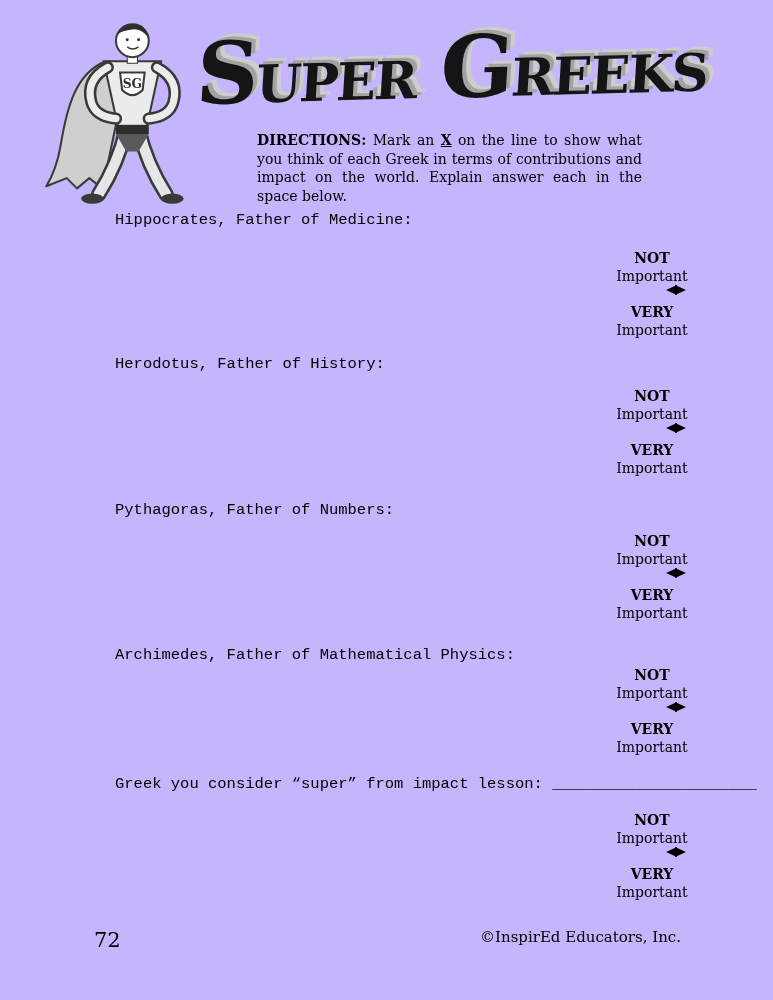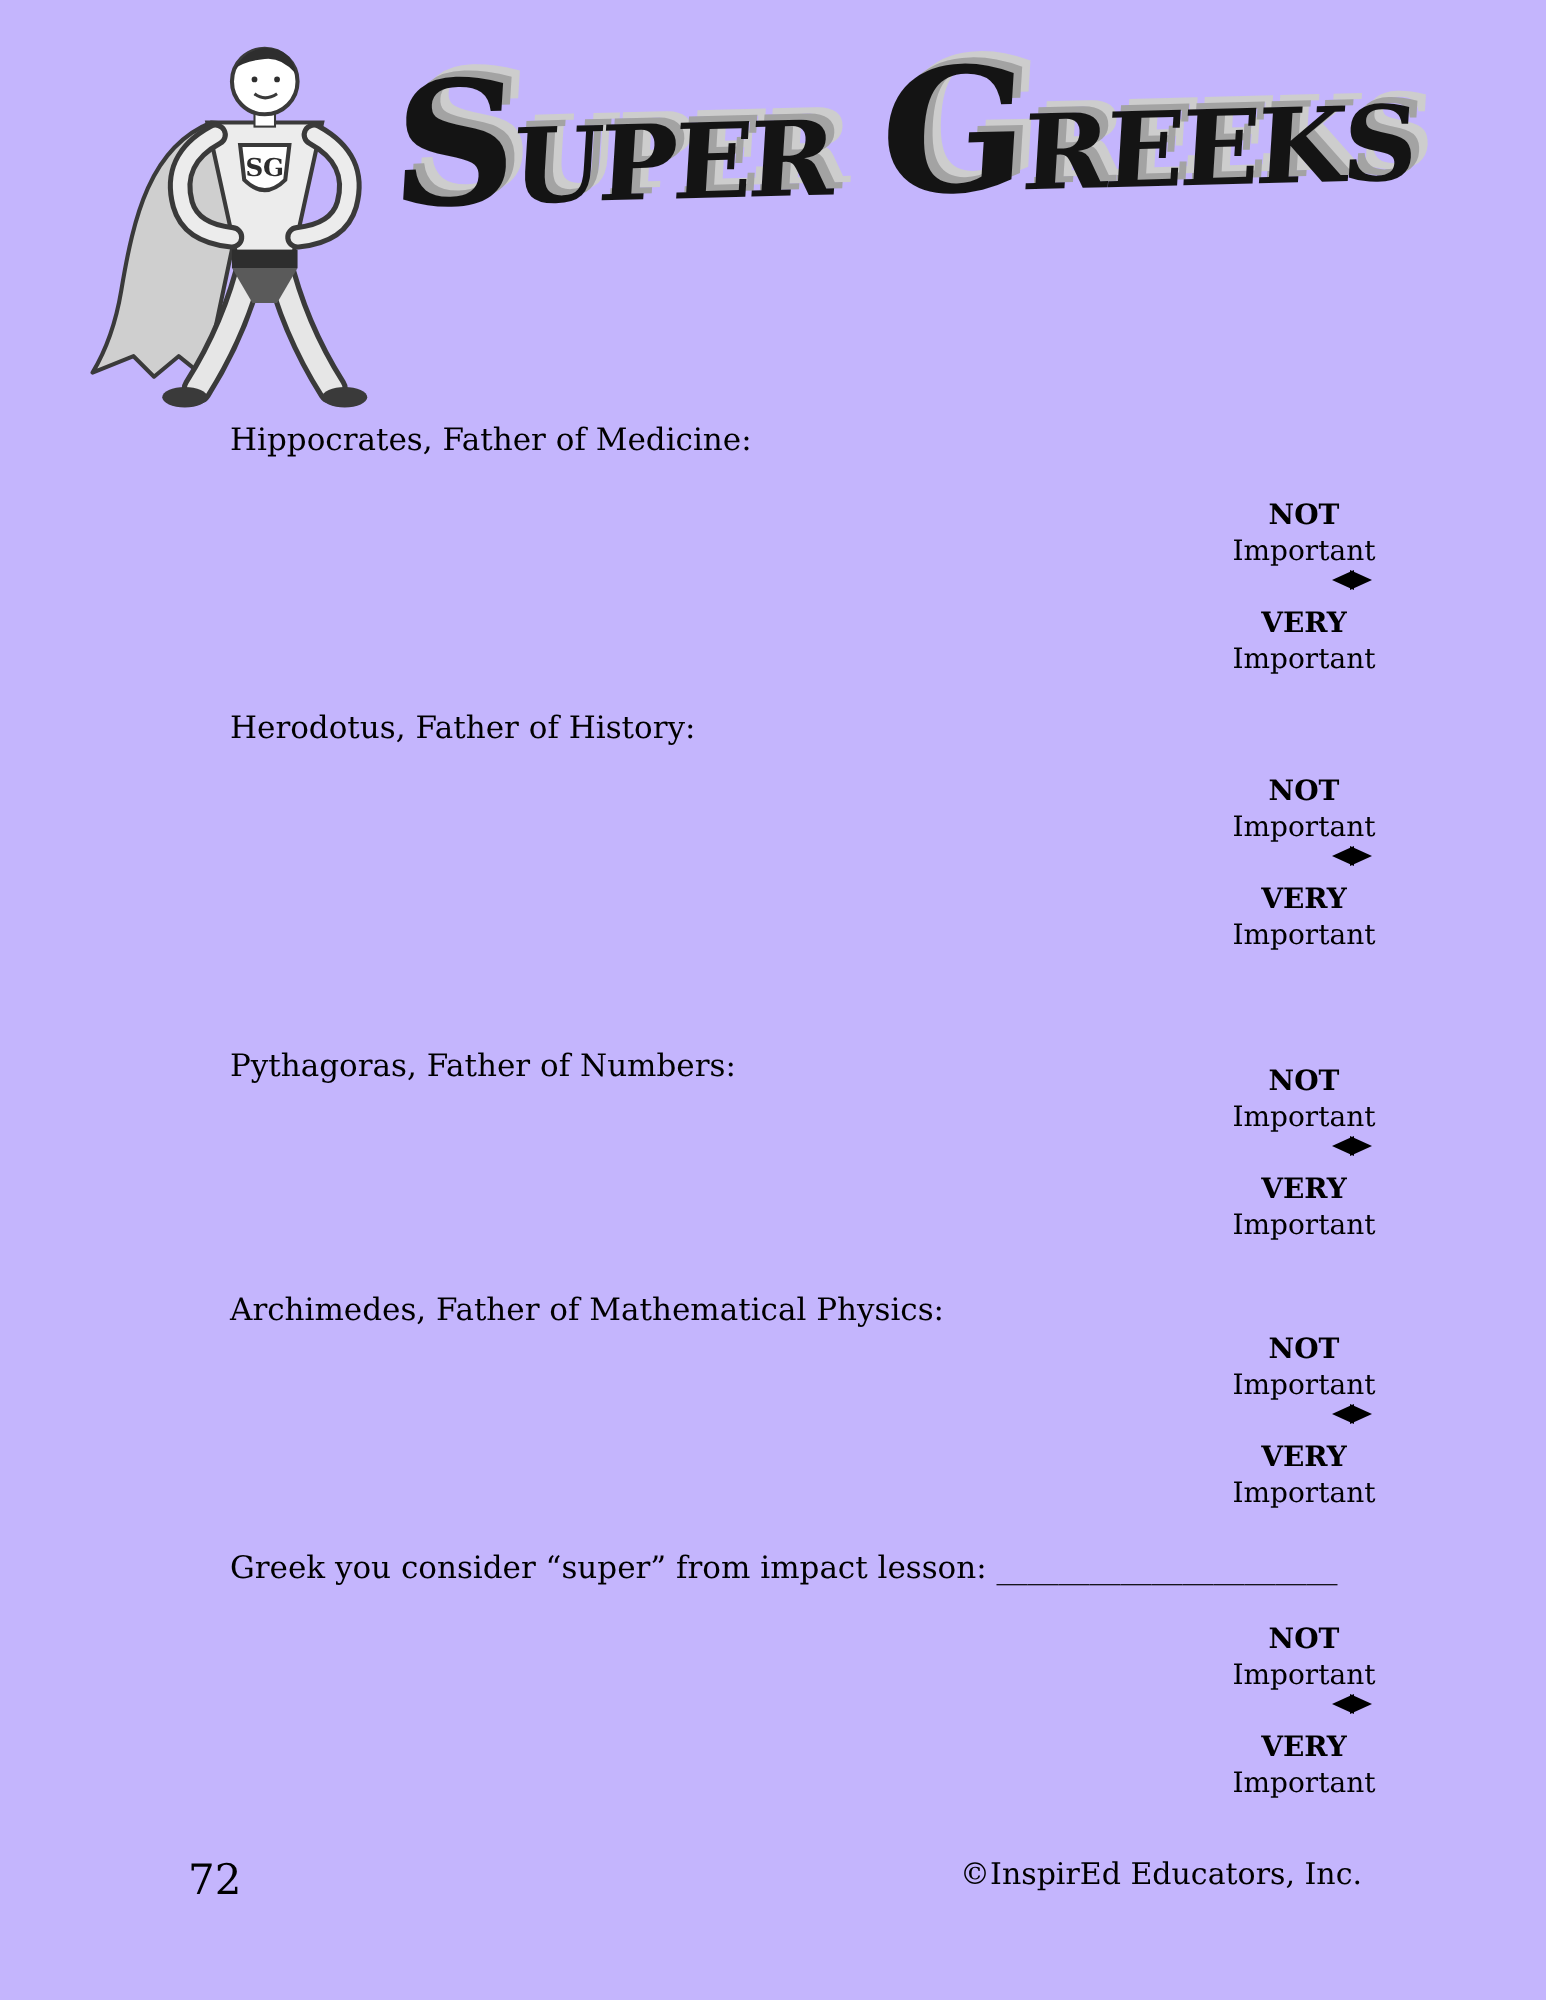--- a/index.html
+++ b/index.html
@@ -26,23 +26,23 @@
   .directions{
     position:absolute;left:257px;top:131px;width:385px;
     font-size:14px;line-height:18.5px;text-align:justify;margin:0;
   }
   .dir-label{font-weight:bold;}
   .x-mark{font-weight:bold;text-decoration:underline;}
 
   
   .scale-group{display:contents;}
   .scale-heading{
-    position:absolute;left:115px;margin:0;font-size:15.5px;font-weight:normal;
-  }
-  .h1{top:211px}.h2{top:355px}.h3{top:524px}.h4{top:646px}.h5{top:775px}
+    position:absolute;left:115px;margin:0;font-size:15.5px;font-weight:normal;font-family:Liberation Mono, monospace;
+  }
+  .h1{top:211px}.h2{top:355px}.h3{top:501px}.h4{top:646px}.h5{top:775px}
 
   .scale-row{
     position:absolute;left:50px;width:642px;
     display:flex;align-items:flex-end;flex-direction:column;
   }
   .r1{top:249px}.r2{top:387px}.r3{top:532px}.r4{top:666px}.r5{top:811px}
 
   .end{width:80px;text-align:center;font-size:14px;line-height:18px;}
   .end-top{font-weight:bold;}
   .scale-line{flex:1;display:flex;align-items:center;margin:0 6px 8px 6px;}
@@ -89,20 +89,21 @@
     <path d="M95 36 Q100 40 106 36" stroke="#3a3a3a" stroke-width="1.5" fill="none"></path>
 
     <path d="M88 61 L112 61 L110 78 Q100 88 90 78 Z" fill="#ffffff" stroke="#3a3a3a" stroke-width="2"></path>
     <text x="100" y="76" text-anchor="middle" font-size="12" font-weight="bold" font-family="DejaVu Serif, serif" fill="#2e2e2e">SG</text>
   </svg>
 
   
   <div class="logo"><span class="logo-initial">S</span><span class="logo-rest">UPER</span><span class="logo-initial logo-word2">G</span><span class="logo-rest">REEKS</span></div>
 
   
+  <p class="directions"><span class="dir-label">DIRECTIONS:</span><span> Mark an </span><span class="x-mark">X</span><span> on the line to show what you think of each Greek in terms of contributions and impact on the world. Explain answer each in the space below.</span></p>
 
   
   <section class="scale-group">
     <h2 class="scale-heading h1">Hippocrates, Father of Medicine:</h2>
     <div class="scale-row r1">
       <div class="end">
         <div class="end-top">NOT</div>
         <div class="end-bottom">Important</div>
       </div>
       <div class="scale-line">

